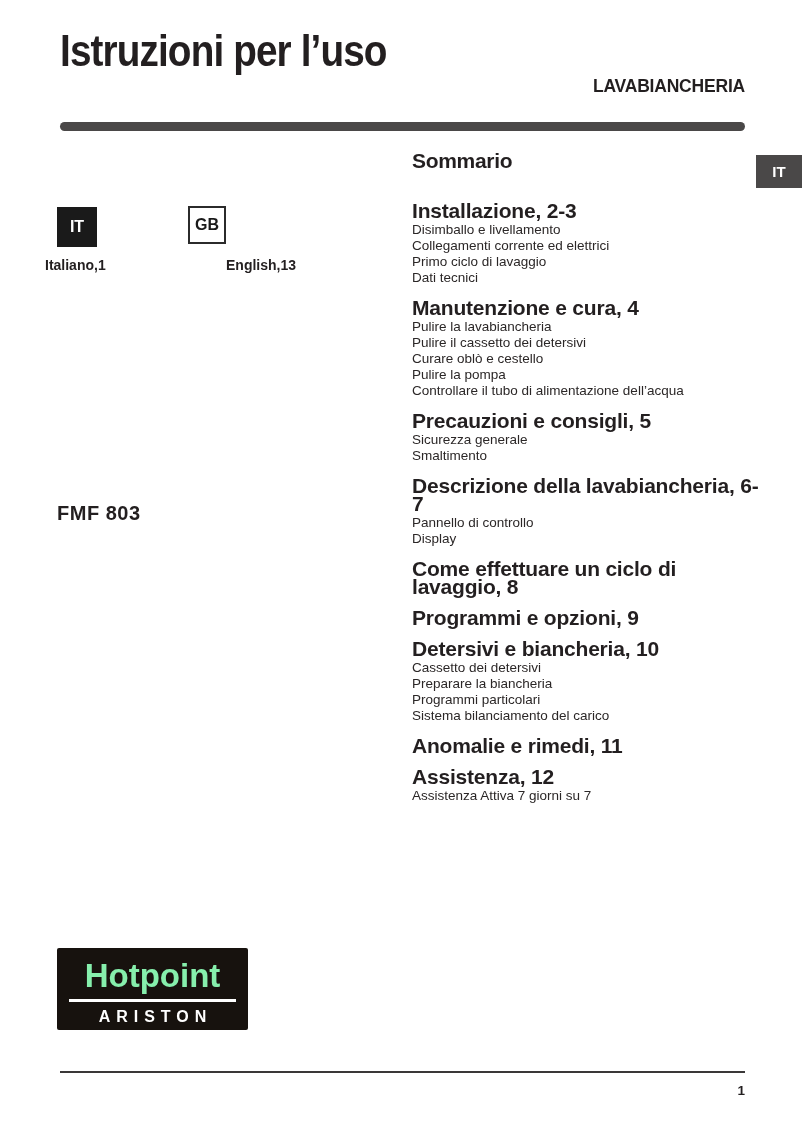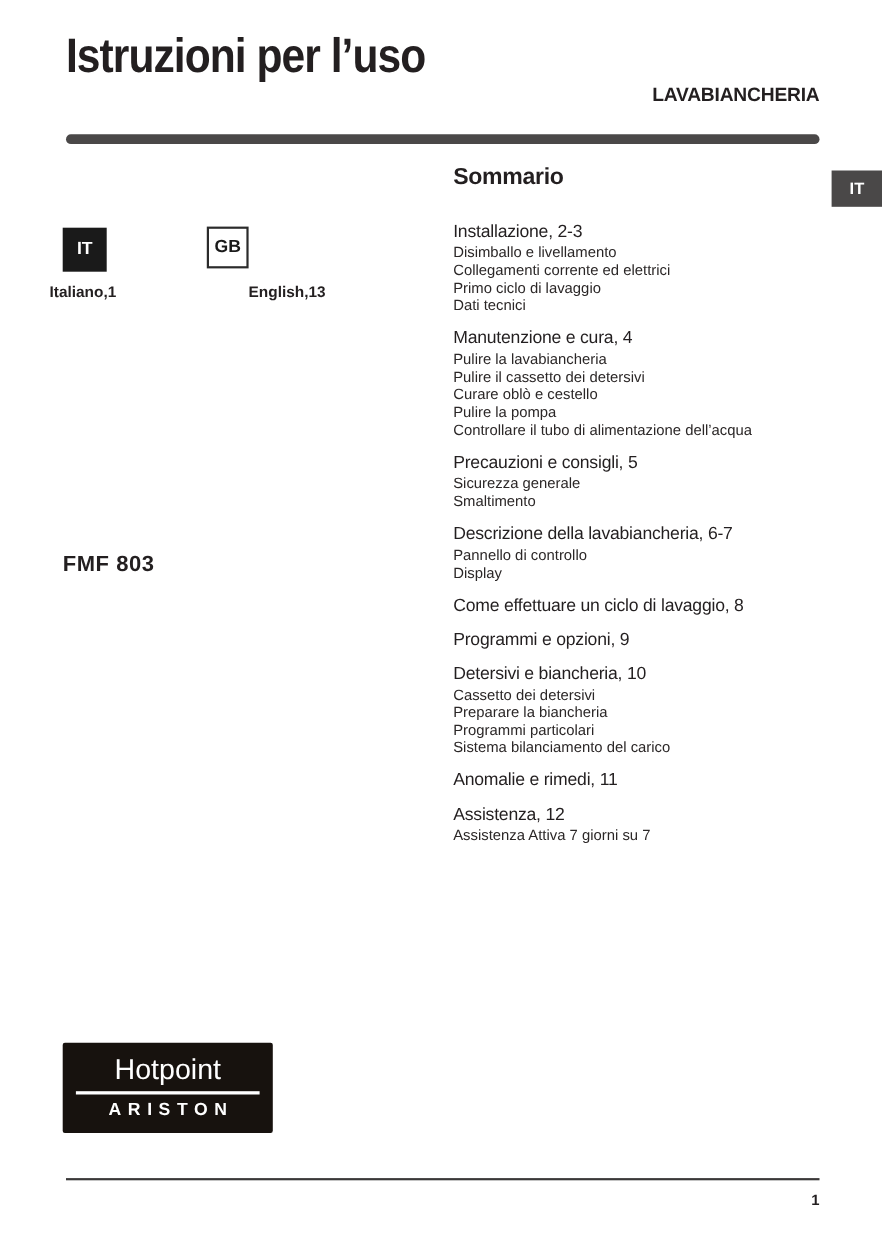--- a/index.html
+++ b/index.html
@@ -69,42 +69,42 @@
     position: absolute; left: 412px; top: 150px; width: 350px;
   }
   .toc-heading {
     margin: 0 0 30px 0;
     font-size: 21px; font-weight: bold; line-height: 22px;
     letter-spacing: -0.3px;
   }
   .toc-section { margin: 0 0 13px 0; }
   .toc-section-title {
     margin: 0 0 2px 0;
-    font-size: 16px; font-weight: normal; line-height: 18px;
+    font-size: 21px; font-weight: bold; line-height: 18px;
     letter-spacing: -0.2px;
   }
   .toc-section-items { margin: 0; padding: 0; list-style: none; }
   .toc-section-items li {
     font-size: 13.5px; line-height: 16px; color: #2b2727;
   }
 
   .model-number {
     position: absolute; left: 57px; top: 502px;
     font-size: 20px; font-weight: bold; letter-spacing: 0.5px;
   }
 
   .brand-logo {
     position: absolute; left: 57px; top: 948px;
     width: 191px; height: 82px;
     background: var(--logo-bg);
     display: flex; flex-direction: column; align-items: center;
     border-radius: 2px;
   }
   .brand-name {
-    color: #ffffff; font-size: 26px; font-weight: normal;
+    color: #86efac; font-size: 33px; font-weight: bold;
     line-height: 1; margin-top: 11px; letter-spacing: 0px;
   }
   .brand-rule {
     width: 167px; height: 2.5px; background: #ffffff; margin-top: 7px;
   }
   .brand-sub {
     color: #ffffff; font-size: 16px; font-weight: bold;
     letter-spacing: 6px; text-indent: 6px; margin-top: 6px;
   }
 

